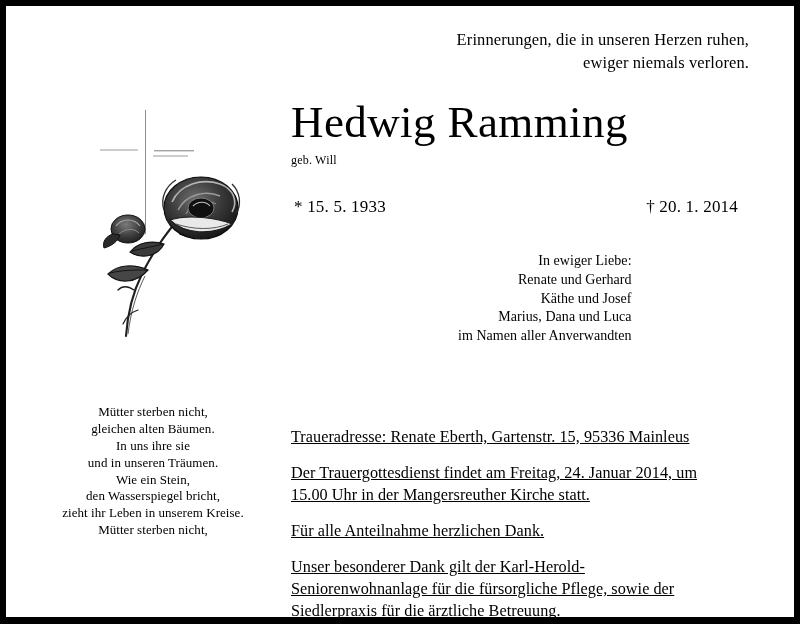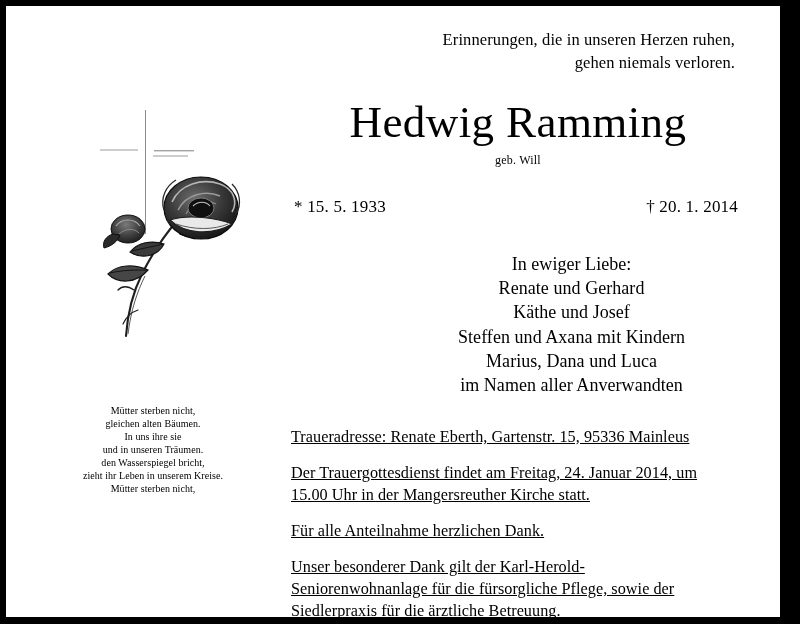--- a/index.html
+++ b/index.html
@@ -15,21 +15,21 @@
     color: #000000;
   }
 
   
   #notice {
     position: relative;
     width: 800px;
     height: 624px;
     box-sizing: border-box;
     background: #000000;
-    padding: 6px 20px 7px 6px;
+    padding: 6px 6px 7px 6px;
   }
   #paper {
     position: relative;
     width: 100%;
     height: 100%;
     background: #ffffff;
     box-sizing: border-box;
   }
 
   
@@ -39,24 +39,23 @@
     top: 22px;
     text-align: right;
     font-size: 16.5px;
     line-height: 1.42;
     letter-spacing: .1px;
   }
 
   
   #name-block {
     position: absolute;
-    left: 278px;
+    left: 285px;
     top: 94px;
     width: 468px;
-    text-align: center;
   }
   #deceased-name {
     font-size: 45px;
     line-height: 1.02;
     letter-spacing: .4px;
     white-space: nowrap;
   }
   #maiden-name {
     font-size: 12px;
     margin-top: 7px;
@@ -74,34 +73,34 @@
     font-size: 17px;
     letter-spacing: .2px;
     gap: 40px;
   }
 
   
   #mourners {
     position: absolute;
     left: 452px;
     top: 246px;
-    font-size: 18px;
+    font-size: 14px;
     line-height: 1.345;
-    text-align: center;
+    text-align: right;
     letter-spacing: .05px;
   }
 
   
   #poem {
     position: absolute;
     left: 22px;
     top: 398px;
     width: 250px;
     text-align: center;
-    font-size: 10px;
+    font-size: 13px;
     line-height: 1.30;
     letter-spacing: .05px;
   }
 
   
   #info {
     position: absolute;
     left: 285px;
     top: 420px;
     width: 430px;
@@ -208,47 +207,47 @@
           <path d="M108 140 C 126 146, 146 146, 160 140" stroke="#4a4a4a" stroke-width="0.9" fill="none"></path>
 
           <path d="M96 126 C 92 114, 98 102, 108 96" stroke="#2c2c2c" stroke-width="1.3" fill="none"></path>
           <path d="M168 130 C 174 120, 172 108, 164 100" stroke="#2c2c2c" stroke-width="1.3" fill="none"></path>
         </g>
       </svg>
     </div>
 
     <div id="epigraph">
       <div>Erinnerungen, die in unseren Herzen ruhen,</div>
-      <div>gehen niemals verloren.</div>
+      <div>ewiger niemals verloren.</div>
     </div>
 
     <div id="name-block">
       <div id="deceased-name">Hedwig Ramming</div>
       <div id="maiden-name">geb. Will</div>
     </div>
 
     <div id="dates">
       <span>* 15. 5. 1933</span>
       <span>† 20. 1. 2014</span>
     </div>
 
     <div id="mourners">
       <div>In ewiger Liebe:</div>
       <div>Renate und Gerhard</div>
       <div>Käthe und Josef</div>
-      <div>Steffen und Axana mit Kindern</div>
       <div>Marius, Dana und Luca</div>
       <div>im Namen aller Anverwandten</div>
     </div>
 
     <div id="poem">
       <div>Mütter sterben nicht,</div>
       <div>gleichen alten Bäumen.</div>
       <div>In uns ihre sie</div>
       <div>und in unseren Träumen.</div>
+      <div>Wie ein Stein,</div>
       <div>den Wasserspiegel bricht,</div>
       <div>zieht ihr Leben in unserem Kreise.</div>
       <div>Mütter sterben nicht,</div>
     </div>
 
     <div id="info">
       <div class="para">Traueradresse: Renate Eberth, Gartenstr. 15, 95336 Mainleus</div>
       <div class="para">Der Trauergottesdienst findet am Freitag, 24. Januar 2014, um 15.00 Uhr in der Mangersreuther Kirche statt.</div>
       <div class="para">Für alle Anteilnahme herzlichen Dank.</div>
       <div class="para">Unser besonderer Dank gilt der Karl-Herold-Seniorenwohnanlage für die fürsorgliche Pflege, sowie der Siedlerpraxis für die ärztliche Betreuung.</div>

